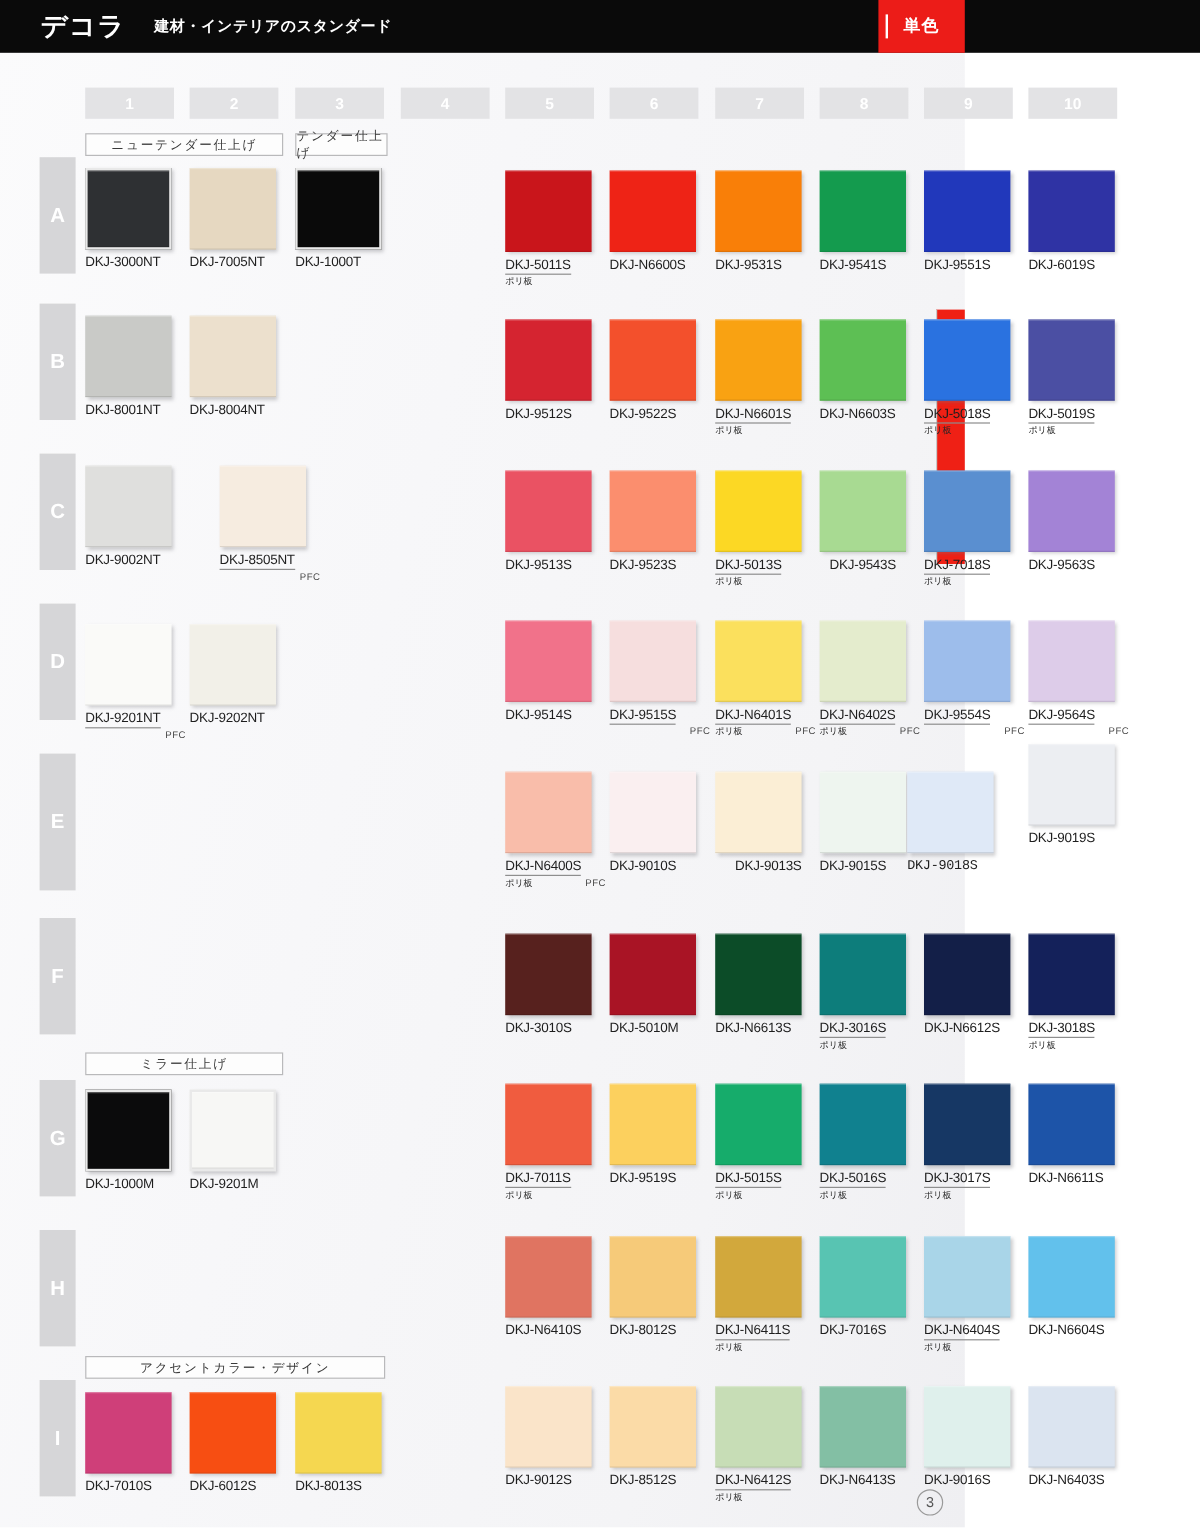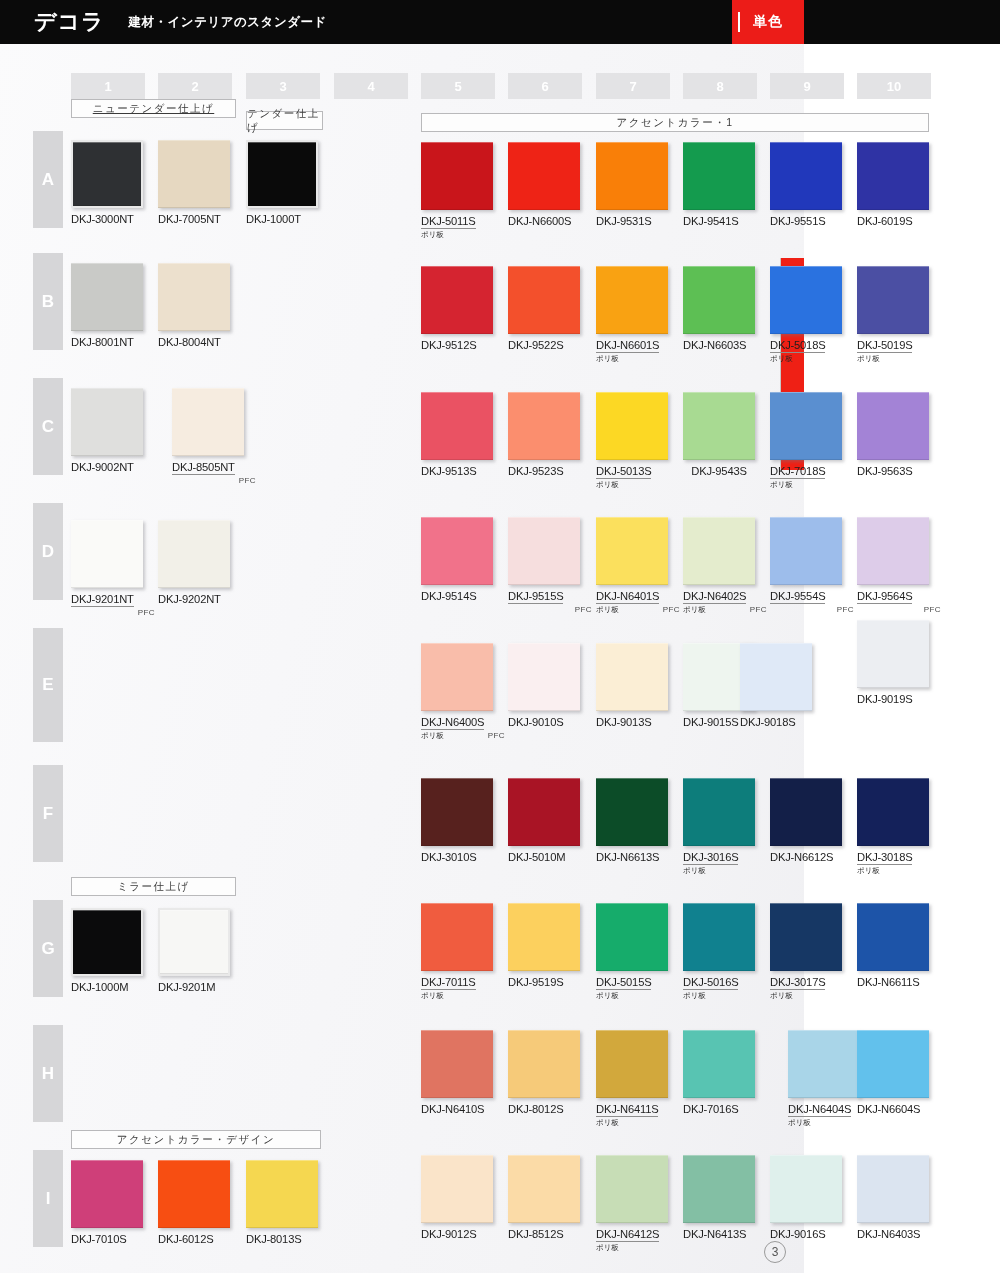--- a/index.html
+++ b/index.html
@@ -183,25 +183,24 @@
       <div class="rowletter" style="top: 253px; height: 97px;">B</div>
       <div class="rowletter" style="top: 378px; height: 97px;">C</div>
       <div class="rowletter" style="top: 503px; height: 97px;">D</div>
       <div class="rowletter" style="top: 628px; height: 114px;">E</div>
       <div class="rowletter" style="top: 765px; height: 97px;">F</div>
       <div class="rowletter" style="top: 900px; height: 97px;">G</div>
       <div class="rowletter" style="top: 1025px; height: 97px;">H</div>
       <div class="rowletter" style="top: 1150px; height: 97px;">I</div>
     </div>
 
-  <div class="seclabel" style="left:71px; top:99px; width:165px;text-decoration:underline;">ニューテンダー仕上げ</div>
+  <div class="seclabel" style="left:71px; top:111px; width:165px;">ニューテンダー仕上げ</div>
   <div class="seclabel" style="left:246px; top:111px; width:77px;">テンダー仕上げ</div>
   <div class="seclabel" style="left:71px; top:877px; width:165px;">ミラー仕上げ</div>
   <div class="seclabel" style="left:71px; top:1130px; width:250px;">アクセントカラー・デザイン</div>
-  <div class="seclabel" style="left:421px; top:113px; width:508px;">アクセントカラー・1</div>
 
   <div id="left-grid">
       <div>
         <div class="swatch-wrap" style="left: 71px; top: 140px;">
           <div class="chip bevel framed" style="background: rgb(46, 48, 51);"></div>
           <div class="code">DKJ-3000NT</div>
         </div>
         <div class="swatch-wrap" style="left: 158px; top: 140px;">
           <div class="chip bevel" style="background: rgb(230, 216, 193);"></div>
           <div class="code">DKJ-7005NT</div>
@@ -219,21 +218,21 @@
         <div class="swatch-wrap" style="left: 158px; top: 263px;">
           <div class="chip bevel" style="background: rgb(236, 224, 205);"></div>
           <div class="code">DKJ-8004NT</div>
         </div>
       </div>
       <div>
         <div class="swatch-wrap" style="left: 71px; top: 388px;">
           <div class="chip bevel" style="background: rgb(223, 223, 221);"></div>
           <div class="code">DKJ-9002NT</div>
         </div>
-        <div class="swatch-wrap" style="left: 160px; top: 388px; padding-left: 12px;"><div class="chip bevel" style="background: rgb(246, 236, 224);"></div><div class="code ruled">DKJ-8505NT</div><div class="marks">
+        <div class="swatch-wrap" style="left: 171px; top: 388px; padding-left: 12px;"><div class="chip bevel" style="background: rgb(246, 236, 224);"></div><div class="code ruled">DKJ-8505NT</div><div class="marks">
             <span class="mk-pfc">PFC</span>
           </div></div>
       </div>
       <div>
         <div class="swatch-wrap" style="left: 71px; top: 520px;"><div class="chip bevel" style="background: rgb(250, 250, 248);"></div><div class="code ruled">DKJ-9201NT</div><div class="marks">
             <span class="mk-pfc">PFC</span>
           </div></div>
         <div class="swatch-wrap" style="left: 158px; top: 520px;">
           <div class="chip bevel" style="background: rgb(242, 240, 232);"></div>
           <div class="code">DKJ-9202NT</div>
@@ -362,29 +361,29 @@
       </div>
       <div>
         <div class="swatch-wrap" style="left: 421px; top: 643px;"><div class="chip bevel" style="background: rgb(249, 189, 170);"></div><div class="code ruled">DKJ-N6400S</div><div class="marks">
             <span class="mk-poly">ポリ板</span>
             <span class="mk-pfc">PFC</span>
           </div></div>
         <div class="swatch-wrap" style="left: 508px; top: 643px;">
           <div class="chip bevel" style="background: rgb(250, 239, 240);"></div>
           <div class="code">DKJ-9010S</div>
         </div>
-        <div class="swatch-wrap" style="left: 596px; top: 643px;">
+        <div class="swatch-wrap" style="left: 596px; top: 643px; text-align: right;">
           <div class="chip bevel" style="background: rgb(251, 238, 213);"></div>
           <div class="code">DKJ-9013S</div>
         </div>
         <div class="swatch-wrap" style="left: 683px; top: 643px;">
           <div class="chip bevel" style="background: rgb(238, 245, 239);"></div>
           <div class="code">DKJ-9015S</div>
         </div>
-        <div class="swatch-wrap" style="left: 740px; top: 643px;">
+        <div class="swatch-wrap" style="left: 756px; top: 643px; font-family: Liberation Mono, monospace;">
           <div class="chip bevel" style="background: rgb(223, 233, 247);"></div>
           <div class="code">DKJ-9018S</div>
         </div>
         <div class="swatch-wrap" style="left: 857px; top: 620px;">
           <div class="chip bevel" style="background: rgb(236, 238, 242);"></div>
           <div class="code">DKJ-9019S</div>
         </div>
       </div>
       <div>
         <div class="swatch-wrap" style="left: 421px; top: 778px;">
@@ -441,21 +440,21 @@
           <div class="chip bevel" style="background: rgb(246, 202, 121);"></div>
           <div class="code">DKJ-8012S</div>
         </div>
         <div class="swatch-wrap" style="left: 596px; top: 1030px;"><div class="chip bevel" style="background: rgb(210, 168, 60);"></div><div class="code ruled">DKJ-N6411S</div><div class="marks">
             <span class="mk-poly">ポリ板</span>
           </div></div>
         <div class="swatch-wrap" style="left: 683px; top: 1030px;">
           <div class="chip bevel" style="background: rgb(88, 196, 178);"></div>
           <div class="code">DKJ-7016S</div>
         </div>
-        <div class="swatch-wrap" style="left: 788px; top: 1030px;"><div class="chip bevel" style="background: rgb(169, 213, 232);"></div><div class="code ruled">DKJ-N6404S</div><div class="marks">
+        <div class="swatch-wrap" style="left: 770px; top: 1030px;"><div class="chip bevel" style="background: rgb(169, 213, 232);"></div><div class="code ruled">DKJ-N6404S</div><div class="marks">
             <span class="mk-poly">ポリ板</span>
           </div></div>
         <div class="swatch-wrap" style="left: 857px; top: 1030px;">
           <div class="chip bevel" style="background: rgb(98, 193, 236);"></div>
           <div class="code">DKJ-N6604S</div>
         </div>
       </div>
       <div>
         <div class="swatch-wrap" style="left: 421px; top: 1155px;">
           <div class="chip bevel" style="background: rgb(250, 228, 201);"></div>

